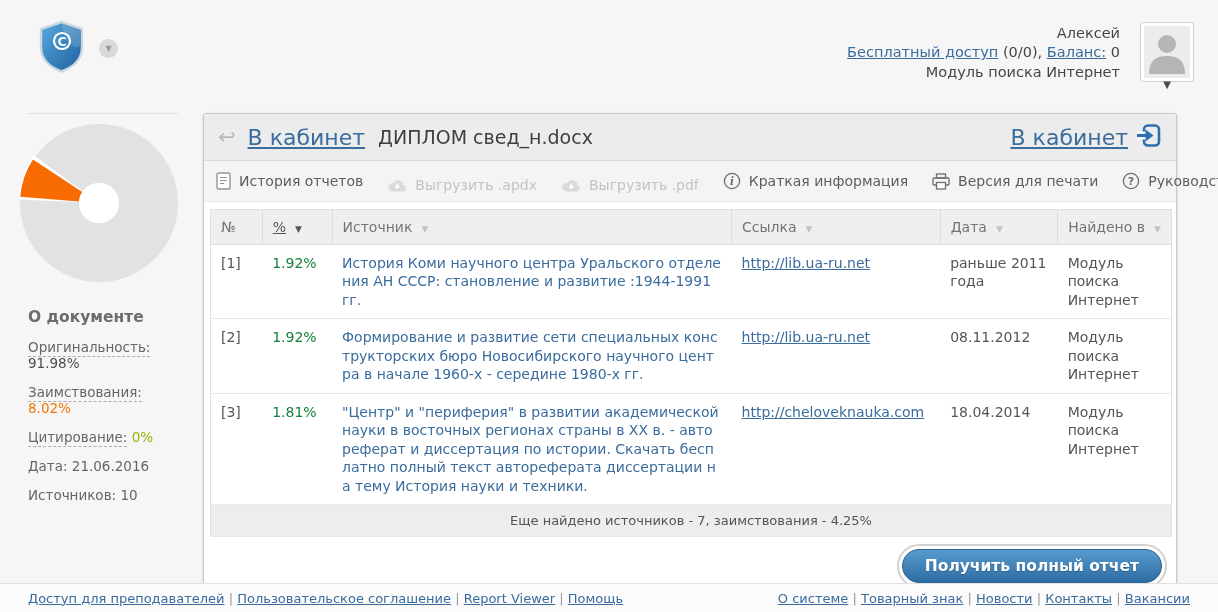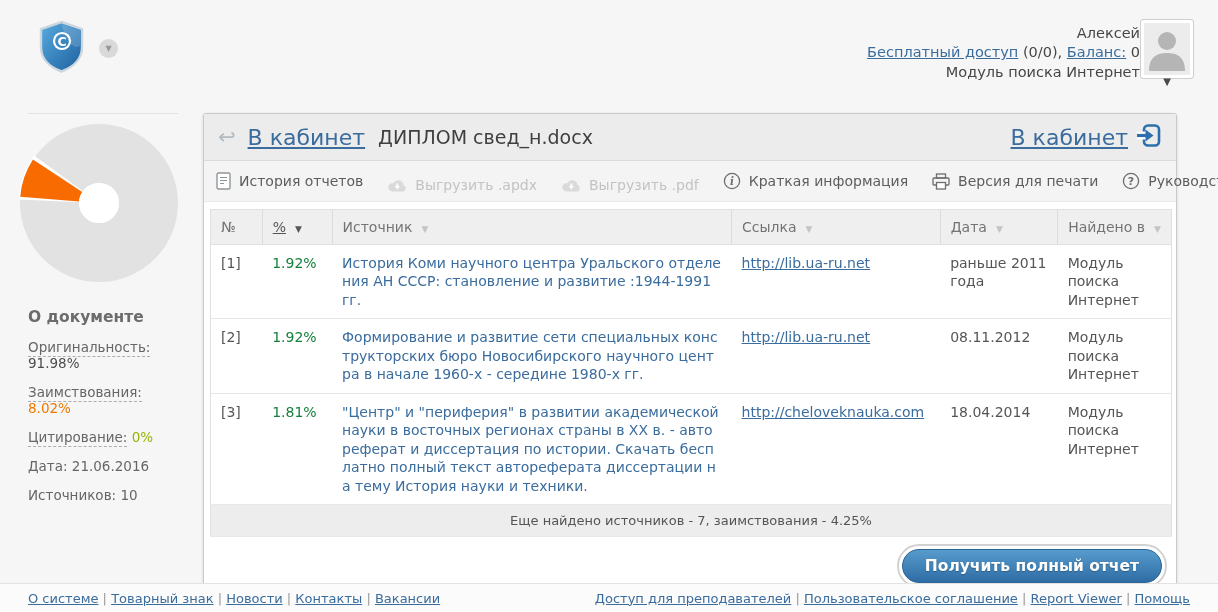--- a/index.html
+++ b/index.html
@@ -12,21 +12,21 @@
   a { color:#3a6c9e; text-decoration:underline; cursor:pointer; }
 
   
   .topbar { height:96px; display:flex; justify-content:space-between; align-items:center; padding:0 24px 0 38px; }
   .logo { display:flex; align-items:center; gap:12px; }
   .logo-text { font-size:23px; font-weight:bold; letter-spacing:.5px; }
   .logo-anti { color:#f7941e; }
   .logo-plag { color:#2d6fae; }
   .logo-caret { width:19px; height:19px; border-radius:50%; background:#d9d9d9; color:#999;
     font-size:8px; display:flex; align-items:center; justify-content:center; margin-left:2px; cursor:pointer; }
-  .userbox { display:flex; gap:0; align-items:center; padding-top:2px; }
+  .userbox { display:flex; gap:20px; align-items:flex-end; padding-top:2px; }
   .user-lines { text-align:right; font-size:14.5px; color:#464646; line-height:1.32; padding-top:8px; }
   .avatar { width:54px; height:60px; background:#ececec; border:1px solid #cfcfcf; border-radius:3px;
     box-shadow: inset 0 0 0 3px #fff; position:relative; cursor:pointer; }
   .avatar svg { position:absolute; left:6px; top:7px; }
   .avatar-caret { position:absolute; left:50%; bottom:-9px; transform:translateX(-50%);
     font-size:10px; color:#4a4a4a; line-height:1; }
 
   
   .content { display:flex; align-items:flex-start; margin-top:17px; }
   .sidebar { width:150px; margin-left:28px; border-top:1px solid #e2e2e2; padding-top:9px; }
@@ -264,15 +264,15 @@
 
     <div class="actions">
       <span class="btn-ring">
         <button class="btn-full-report">Получить полный отчет</button>
       </span>
     </div>
   </main>
 </div>
 
 <footer class="footer">
+  <div><a>Доступ для преподавателей</a><span class="sep"> | </span><a>Пользовательское соглашение</a><span class="sep"> | </span><a>Report Viewer</a><span class="sep"> | </span><a>Помощь</a></div>
   <div><a>О системе</a><span class="sep"> | </span><a>Товарный знак</a><span class="sep"> | </span><a>Новости</a><span class="sep"> | </span><a>Контакты</a><span class="sep"> | </span><a>Вакансии</a></div>
-  <div><a>Доступ для преподавателей</a><span class="sep"> | </span><a>Пользовательское соглашение</a><span class="sep"> | </span><a>Report Viewer</a><span class="sep"> | </span><a>Помощь</a></div>
 </footer>
 
 </body></html>

